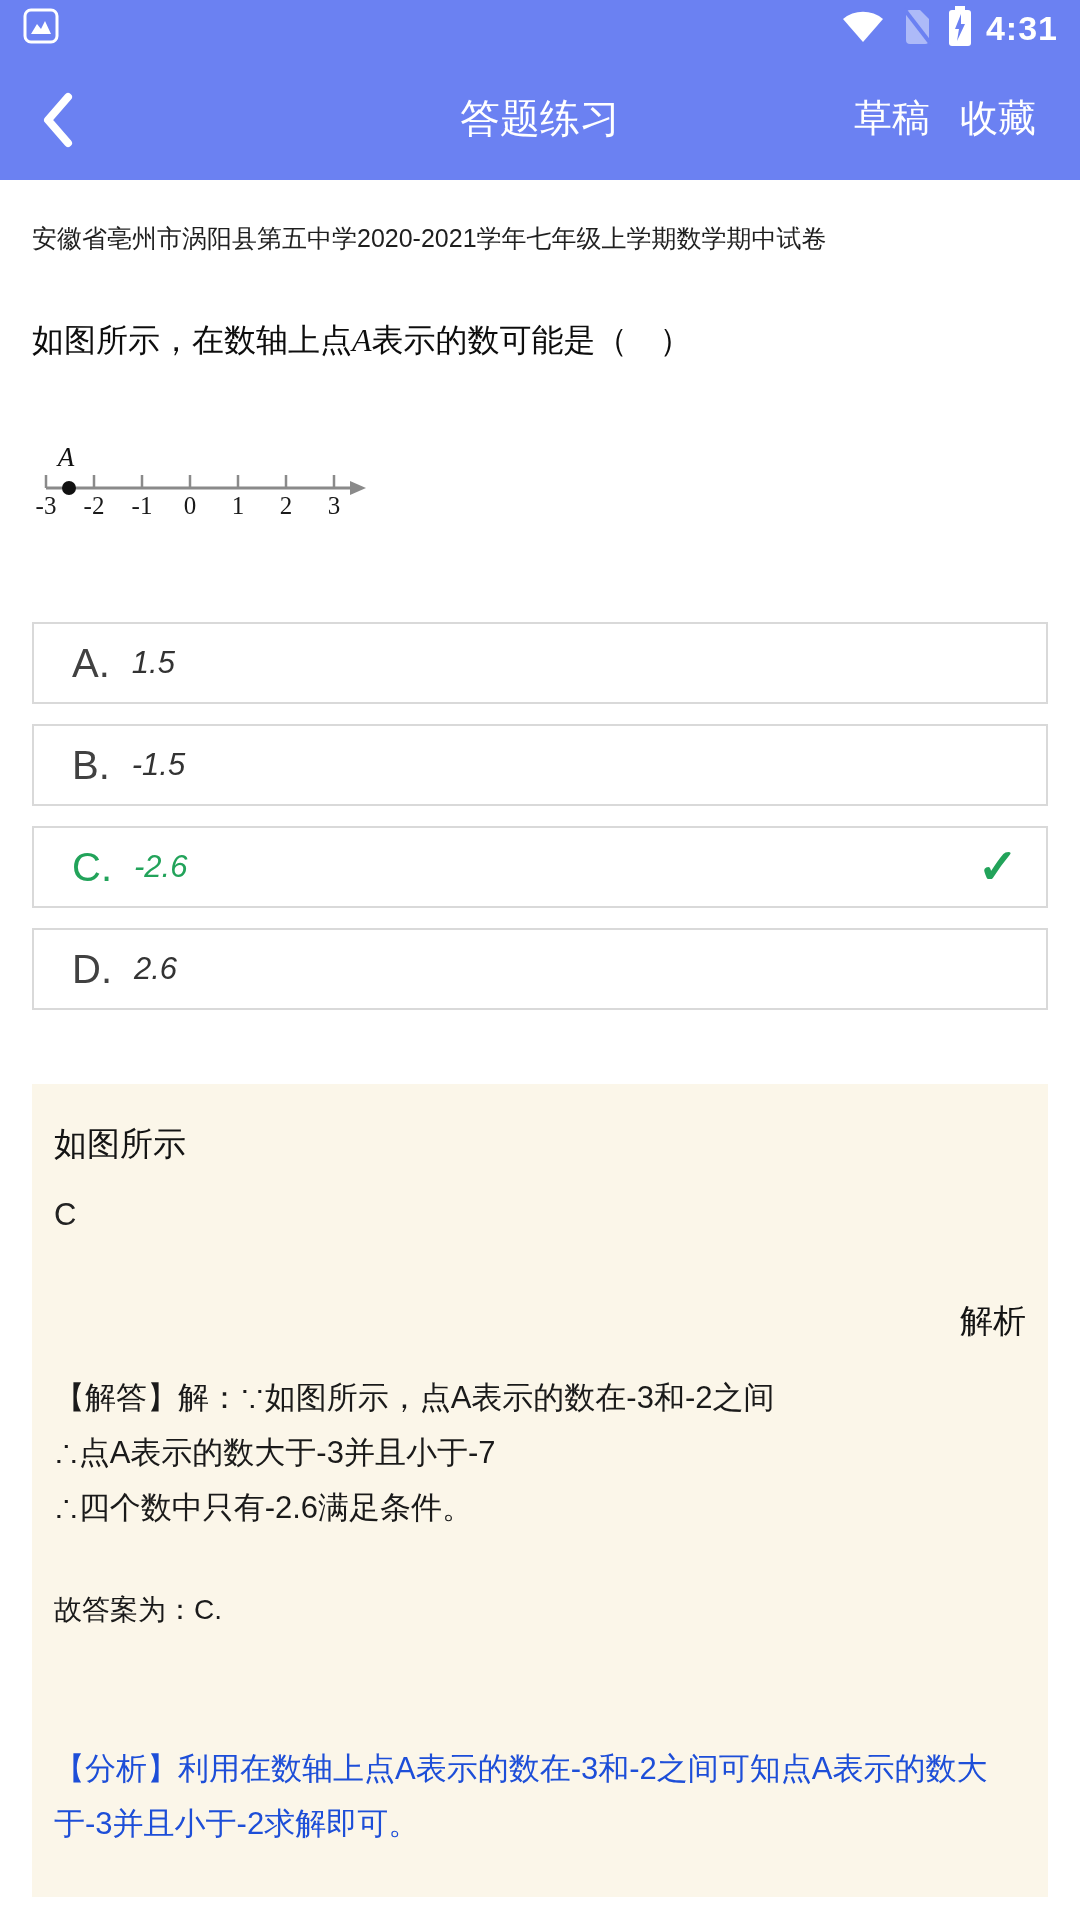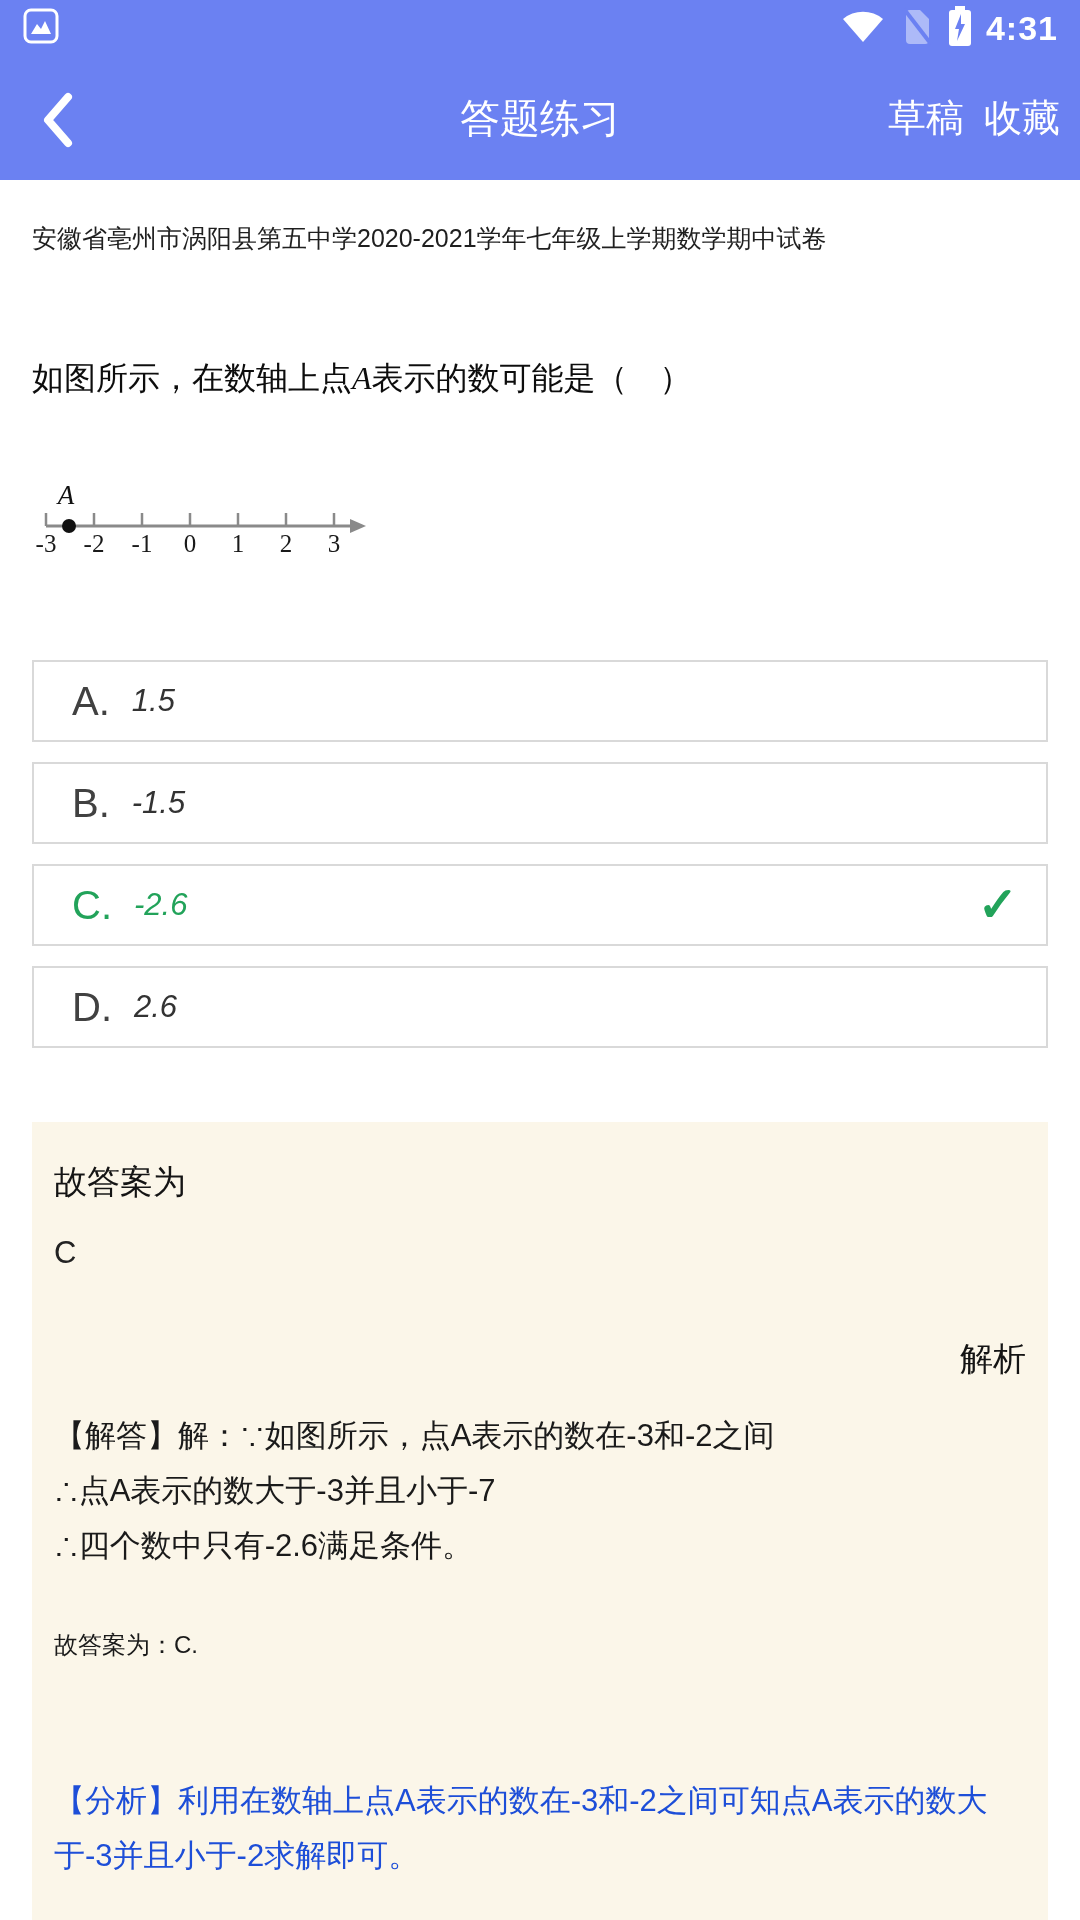--- a/index.html
+++ b/index.html
@@ -13,27 +13,27 @@
   }
   .sb-right { display:flex; align-items:center; gap:14px; }
   .sb-time { color:#fff; font-size:34px; font-weight:bold; letter-spacing:1px; }
 
   .nav-bar { height:124px; background:#6b81f2; position:relative; display:flex; align-items:center; }
   .back-btn { position:absolute; left:38px; top:34px; width:40px; height:60px; cursor:pointer; }
   .nav-title {
     position:absolute; left:0; right:0; text-align:center;
     color:#fff; font-size:40px; font-weight:500;
   }
-  .nav-actions { position:absolute; right:20px; display:flex; gap:20px; }
+  .nav-actions { position:absolute; right:44px; display:flex; gap:30px; }
   .nav-actions span { color:#fff; font-size:38px; cursor:pointer; }
 
   
   .content { padding:0 32px; }
   .exam-title { margin-top:40px; font-size:25px; color:#1f1f1f; line-height:36px; }
-  .question { margin-top:100px; font-size:32px; color:#0d0d0d; line-height:44px; }
+  .question { margin-top:62px; font-size:32px; color:#0d0d0d; line-height:44px; }
   .question .qa-italic { font-style:italic; font-family:"Liberation Serif", serif; }
 
   .figure { margin-top:80px; height:76px; }
 
   .options { margin-top:104px; }
   .option-row {
     height:82px; border:2px solid #d9d9d9; background:#fff; margin-bottom:20px;
     display:flex; align-items:center; padding:0 28px 0 38px; cursor:pointer;
   }
   .opt-letter { font-size:40px; color:#414141; }
@@ -48,21 +48,21 @@
   
   .answer-panel {
     margin-top:74px; background:#fbf6e9; padding:38px 22px 46px 22px;
     min-height:700px;
   }
   .ap-heading { font-size:33px; color:#141414; font-weight:500; }
   .ap-answer { font-size:31px; color:#222; margin-top:30px; }
   .ap-heading2 { font-size:33px; color:#141414; font-weight:500; margin-top:66px;text-align:right; }
   .ap-line { font-size:31px; color:#1a1a1a; line-height:55px; }
   .ap-body { margin-top:26px; }
-  .ap-conclusion { font-size:24px; color:#1a1a1a; margin-top:56px; }
+  .ap-conclusion { font-size:28px; color:#1a1a1a; margin-top:56px; }
   .ap-analysis { font-size:31px; color:#1d4ed8; line-height:55px; margin-top:112px; }
 </style>
 </head>
 <body>
 
 <div class="status-bar">
   <span>
     <svg width="38" height="38" viewBox="0 0 38 38">
       <rect x="3" y="3" width="32" height="32" rx="6" fill="none" stroke="#ffffff" stroke-width="3"></rect>
       <polygon points="9,27 15,17 19,22 23,14 29,27" fill="#ffffff"></polygon>
@@ -154,21 +154,21 @@
       <span class="opt-check">✓</span>
     </div>
     <div class="option-row">
       <span class="opt-letter">D.</span>
       <span class="opt-value">2.6</span>
 
     </div>
   </div>
 
   <div class="answer-panel">
-    <div class="ap-heading">故答案为</div>
+    <div class="ap-heading">如图所示</div>
     <div class="ap-answer">C</div>
     <div class="ap-heading2">解析</div>
     <div class="ap-body">
       <div class="ap-line">【解答】解：∵如图所示，点A表示的数在-3和-2之间</div>
       <div class="ap-line">∴点A表示的数大于-3并且小于-7</div>
       <div class="ap-line">∴四个数中只有-2.6满足条件。</div>
     </div>
     <div class="ap-conclusion">故答案为：C.</div>
     <div class="ap-analysis">【分析】利用在数轴上点A表示的数在-3和-2之间可知点A表示的数大于-3并且小于-2求解即可。</div>
   </div>

